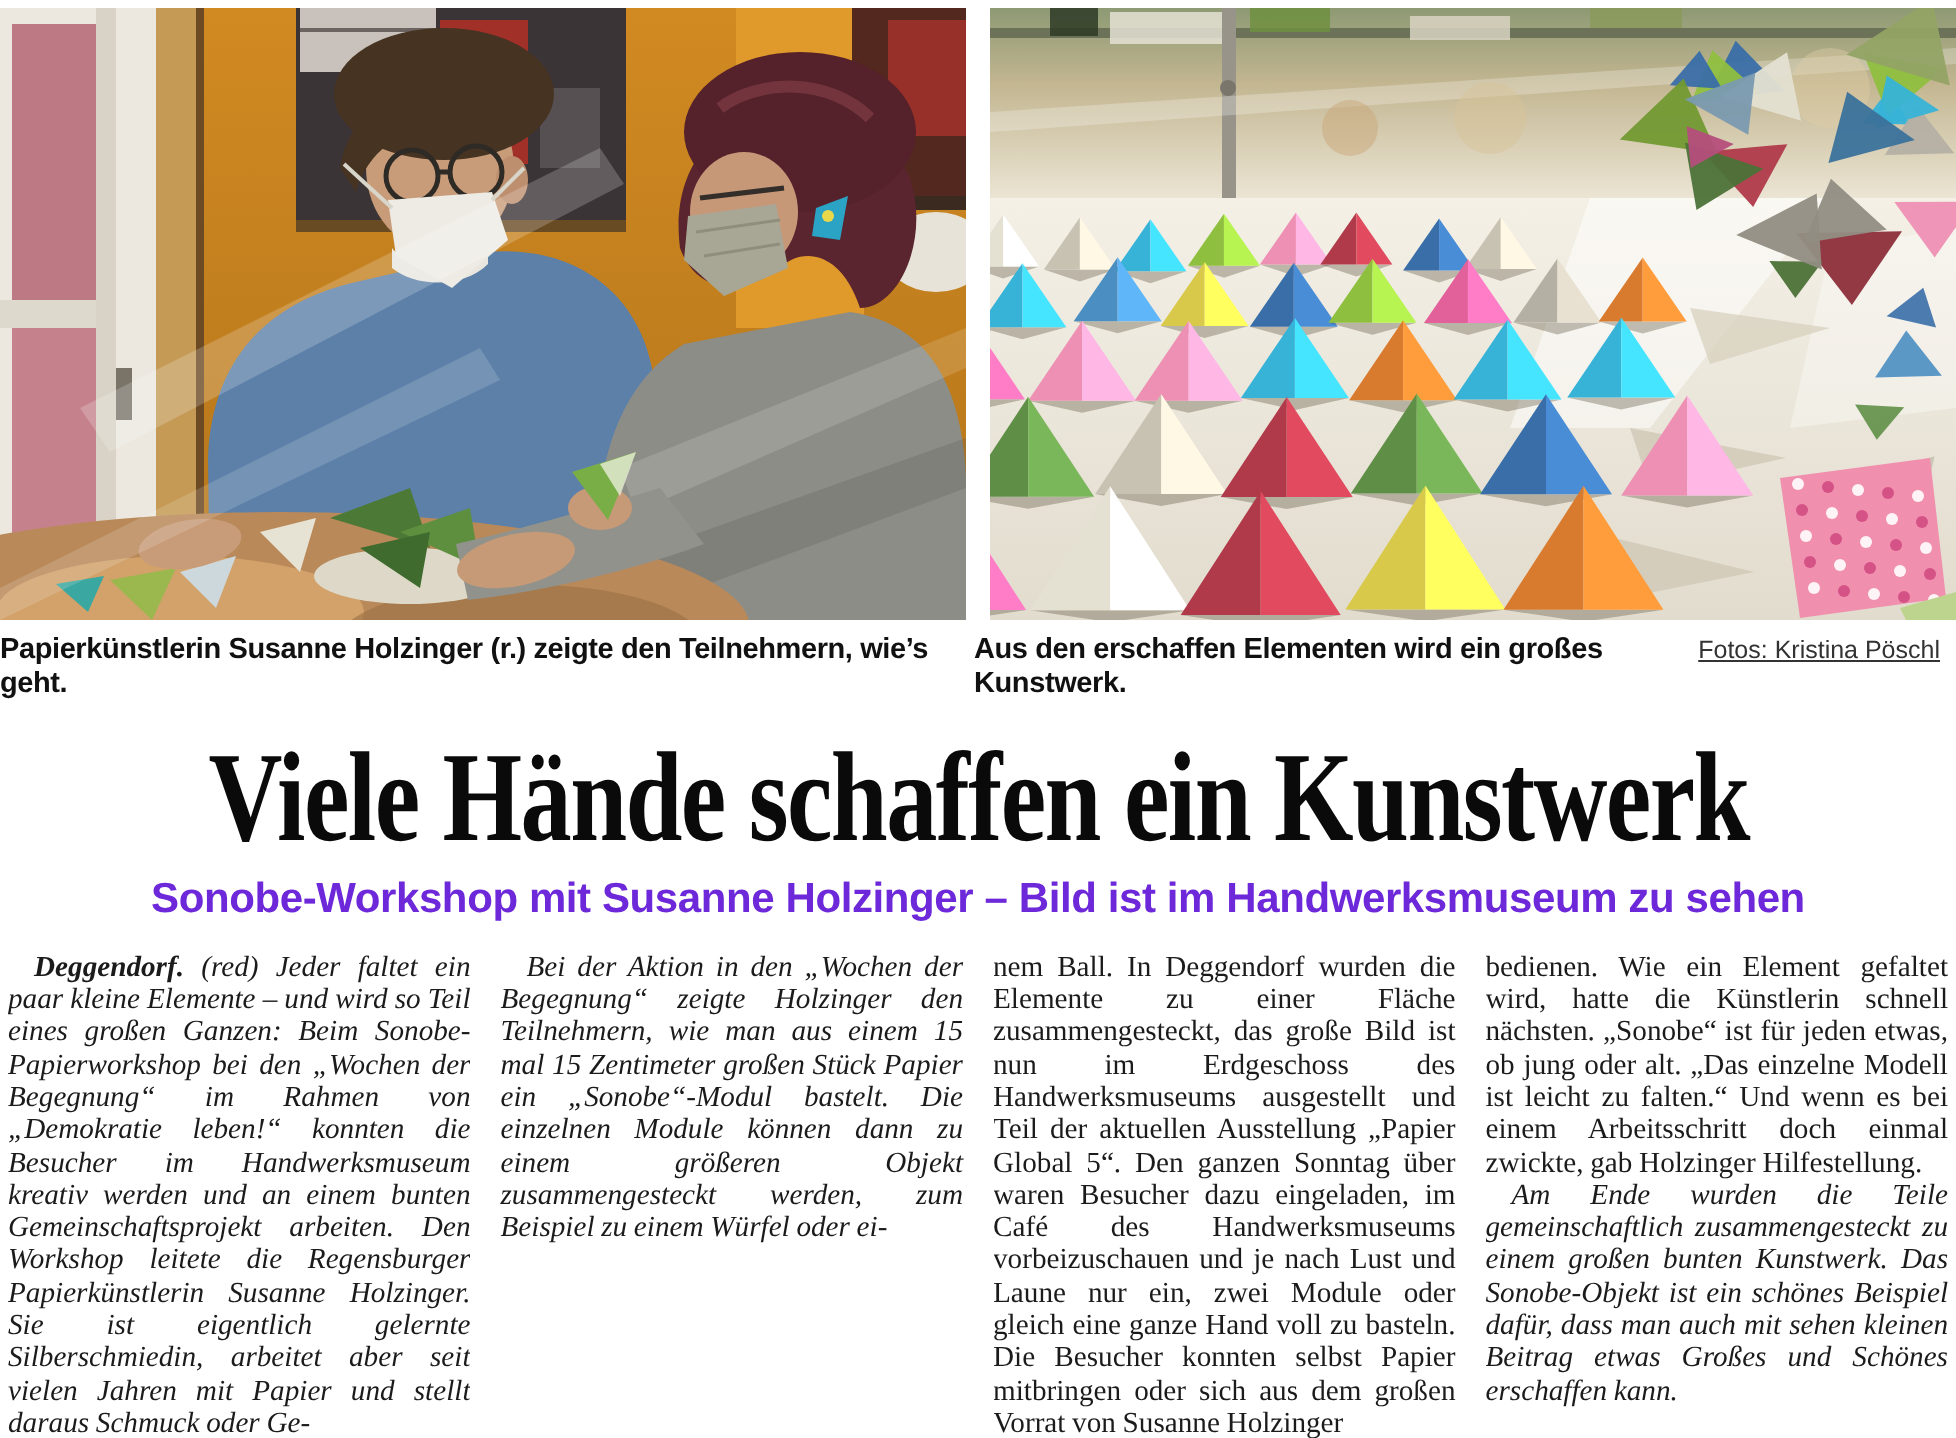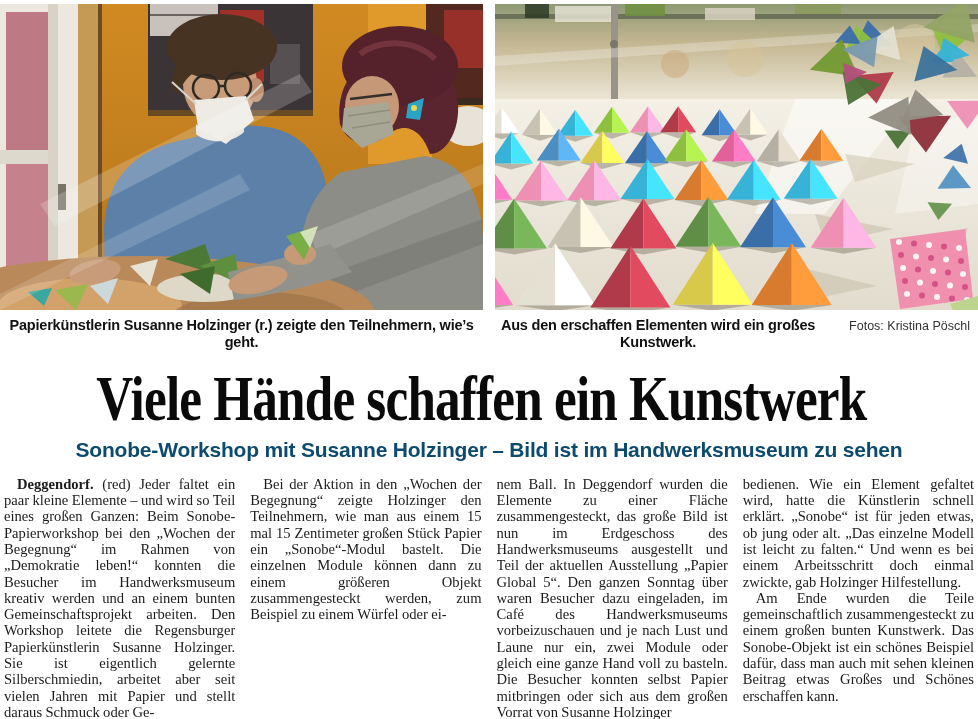--- a/index.html
+++ b/index.html
@@ -5,38 +5,38 @@
   html,body{margin:0;padding:0;background:#ffffff;}
   body{width:978px;height:719px;overflow:hidden;font-family:"Liberation Serif",serif;color:#1b1b1b;}
   .page{width:978px;height:719px;position:relative;background:#fff;}
 
   
   .photo-row{display:flex;gap:12px;padding-top:4px;}
   .photo{width:483px;height:306px;margin:0;position:relative;overflow:hidden;}
   .photo svg{display:block;width:483px;height:306px;}
 
   
-  .caption-row{display:flex;gap:4px;margin-top:7px;align-items:baseline;text-align:center;}
+  .caption-row{display:flex;gap:4px;margin-top:7px;align-items:baseline;}
   .caption-cell{width:483px;display:flex;justify-content:space-between;align-items:baseline;}
   .caption{font:bold 14.5px/1.2 "Liberation Sans",sans-serif;color:#111;letter-spacing:-0.2px;}
-  .credit{font:12.5px/1.2 "Liberation Sans",sans-serif;color:#333;white-space:nowrap;margin-left:20px;}
+  .credit{font:12.5px/1.2 "Liberation Sans",sans-serif;color:#333;white-space:nowrap;margin-left:20px;text-decoration:underline;}
 
   
-  .headline{margin:13px 0 0;text-align:left;white-space:nowrap;}
+  .headline{margin:13px 0 0;text-align:center;white-space:nowrap;}
   .headline .condense{display:inline-block;transform:scaleX(.80);transform-origin:50% 50%;
      font:bold 64px/1.06 "Liberation Serif",serif;letter-spacing:-1px;color:#0a0a0a;}
   .subheadline{margin:5px 0 0;text-align:center;
-     font:bold 21px/1.15 "Liberation Sans",sans-serif;color:#0c4a6e;letter-spacing:-0.2px;}
+     font:bold 21px/1.15 "Liberation Sans",sans-serif;color:#6d28d9;letter-spacing:-0.2px;}
 
   
   .columns{display:flex;gap:15px;padding:0 4px;margin-top:14px;height:250px;overflow:hidden;}
   .col{flex:1 1 0;overflow:hidden;}
   .col p{margin:0;font:14.6px/16.3px "Liberation Serif",serif;text-align:justify;
      hyphens:auto;-webkit-hyphens:auto;word-spacing:-0.3px;}
-  .col p.indent{text-indent:13px;}
+  .col p.indent{text-indent:13px;font-style:italic;}
   .dateline{font-weight:bold;}
 </style>
 </head>
 <body>
 
 <div class="page">
 
   <div class="photo-row">
 
     <figure class="photo">
@@ -341,18 +341,18 @@
     <div class="col">
         <p class="indent"><span class="dateline">Deggendorf.</span> (red) Jeder faltet ein paar kleine Elemente – und wird so Teil eines großen Ganzen: Beim Sonobe-Papierworkshop bei den „Wochen der Begegnung“ im Rahmen von „Demokratie leben!“ konnten die Besucher im Handwerksmuseum kreativ werden und an einem bunten Gemeinschaftsprojekt arbeiten. Den Workshop leitete die Regensburger Papierkünstlerin Susanne Holzinger. Sie ist eigentlich gelernte Silberschmiedin, arbeitet aber seit vielen Jahren mit Papier und stellt daraus Schmuck oder Ge-</p>
       </div>
     <div class="col">
         <p class="indent">Bei der Aktion in den „Wochen der Begegnung“ zeigte Holzinger den Teilnehmern, wie man aus einem 15 mal 15 Zentimeter großen Stück Papier ein „Sonobe“-Modul bastelt. Die einzelnen Module können dann zu einem größeren Objekt zusammengesteckt werden, zum Beispiel zu einem Würfel oder ei-</p>
       </div>
     <div class="col">
         <p>nem Ball. In Deggendorf wurden die Elemente zu einer Fläche zusammengesteckt, das große Bild ist nun im Erdgeschoss des Handwerksmuseums ausgestellt und Teil der aktuellen Ausstellung „Papier Global 5“. Den ganzen Sonntag über waren Besucher dazu eingeladen, im Café des Handwerksmuseums vorbeizuschauen und je nach Lust und Laune nur ein, zwei Module oder gleich eine ganze Hand voll zu basteln. Die Besucher konnten selbst Papier mitbringen oder sich aus dem großen Vorrat von Susanne Holzinger</p>
       </div>
     <div class="col">
-        <p>bedienen. Wie ein Element gefaltet wird, hatte die Künstlerin schnell erklärt. „Sonobe“ ist für jeden etwas, ob jung oder alt. „Das einzelne Modell ist leicht zu falten.“ Und wenn es bei einem Arbeitsschritt doch einmal zwickte, gab Holzinger Hilfestellung.</p>
+        <p>bedienen. Wie ein Element gefaltet wird, hatte die Künstlerin schnell nächsten. „Sonobe“ ist für jeden etwas, ob jung oder alt. „Das einzelne Modell ist leicht zu falten.“ Und wenn es bei einem Arbeitsschritt doch einmal zwickte, gab Holzinger Hilfestellung.</p>
         <p class="indent">Am Ende wurden die Teile gemeinschaftlich zusammengesteckt zu einem großen bunten Kunstwerk. Das Sonobe-Objekt ist ein schönes Beispiel dafür, dass man auch mit sehen kleinen Beitrag etwas Großes und Schönes erschaffen kann.</p>
       </div>
   </div>
 
 </div>
 
 </body></html>

